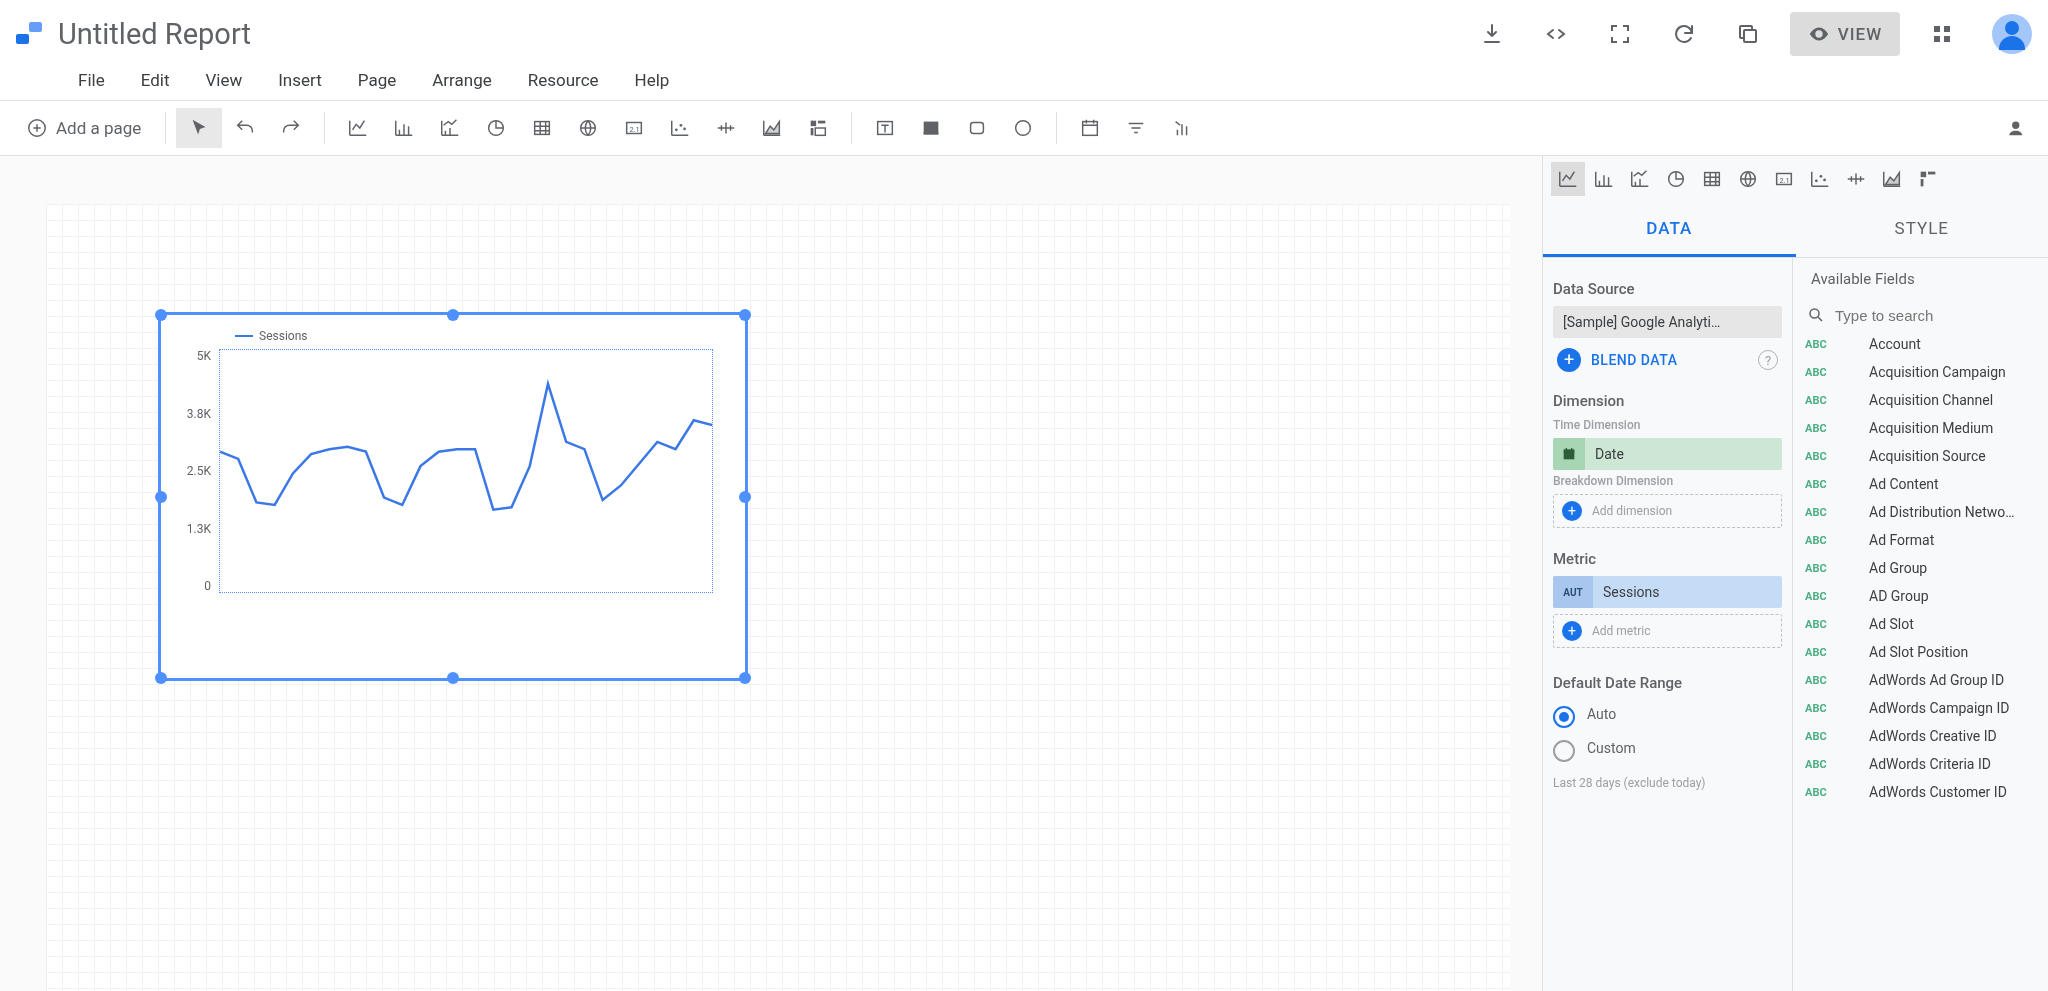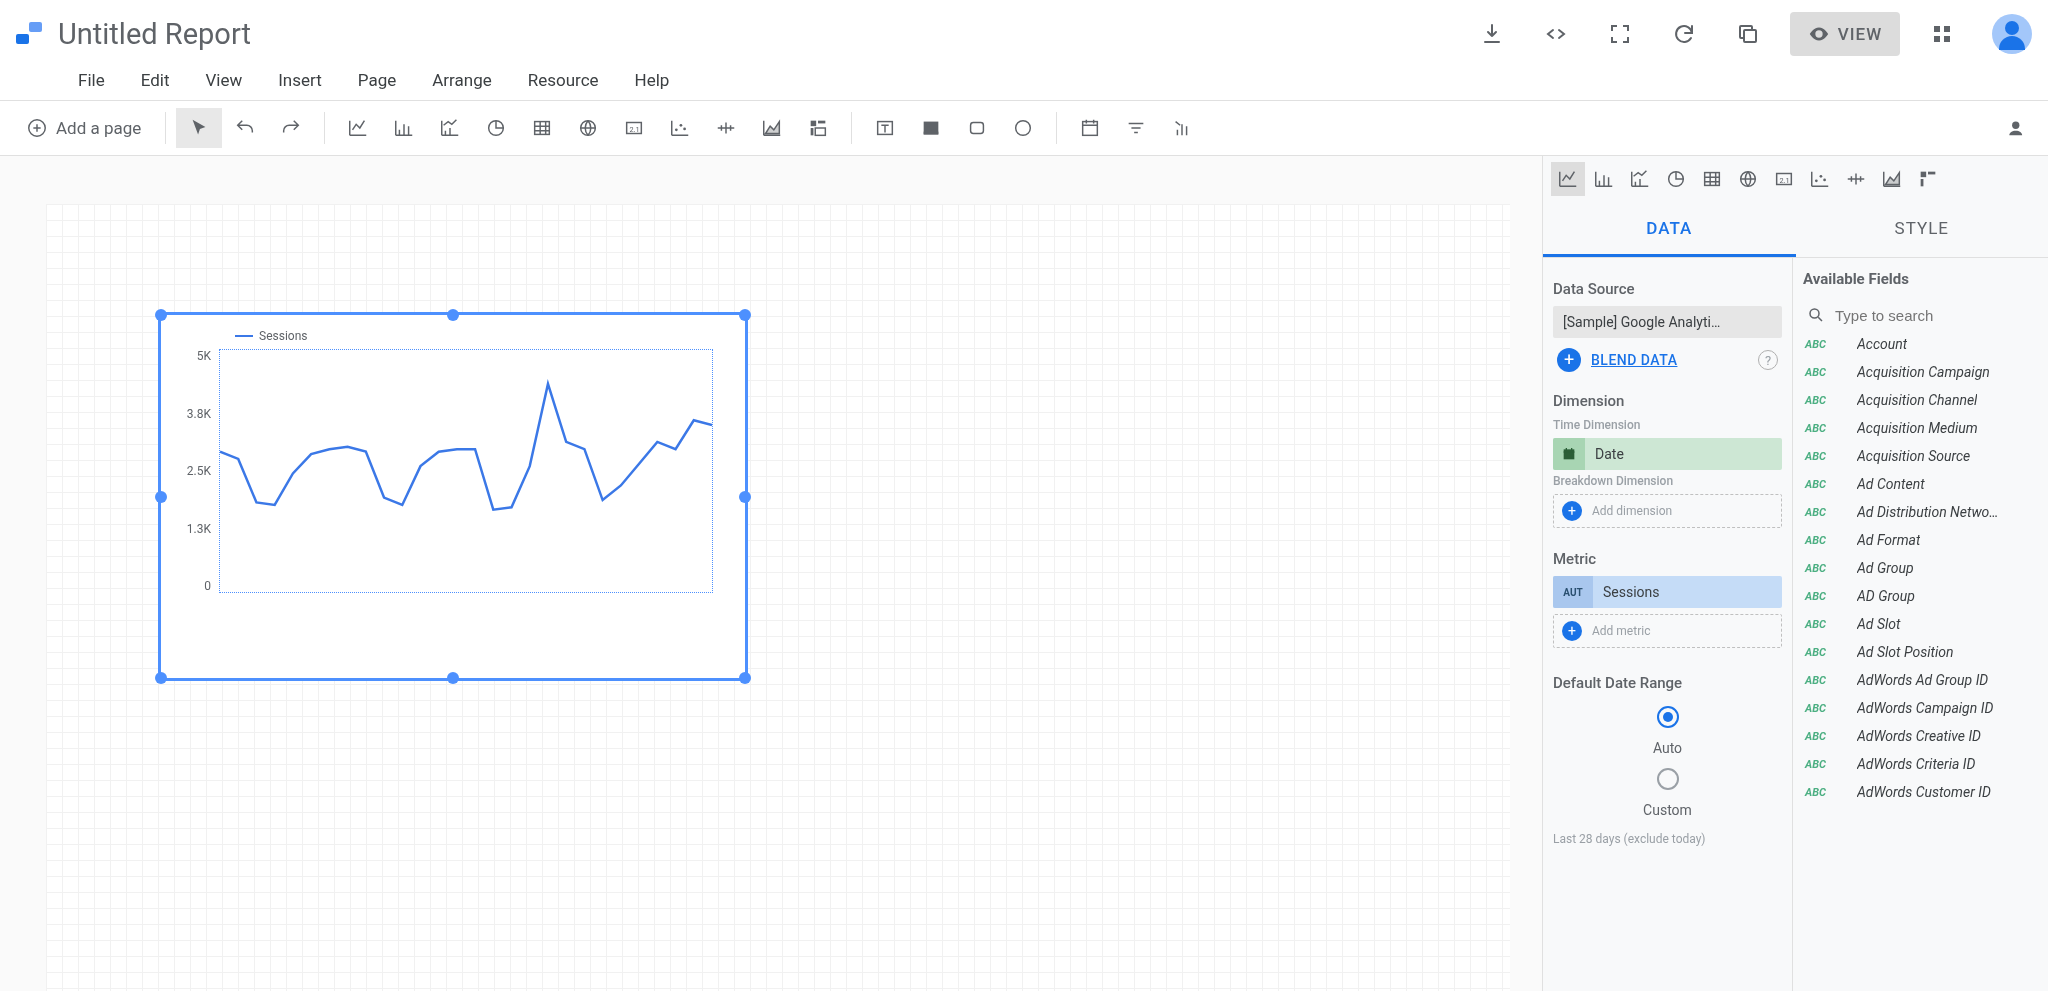--- a/index.html
+++ b/index.html
@@ -52,43 +52,43 @@
 .tabs { display:flex; border-bottom:1px solid #e0e0e0; }
 .tab { flex:1; text-align:center; padding:16px 0; font-size:17px; letter-spacing:1px; color:#5f6368; cursor:pointer; }
 .tab.active { color:#1a73e8; border-bottom:3px solid #1a73e8; font-weight:500; }
 .panel-body { flex:1; display:flex; overflow:hidden; }
 .config-col { width:250px; border-right:1px solid #e0e0e0; padding:12px 10px; font-size:14px; color:#5f6368; overflow-y:auto; position:relative; }
 .fields-col { flex:1; padding:12px 10px; font-size:14px; overflow-y:auto; }
 .sec-label { font-weight:500; font-size:15px; color:#5f6368; margin:10px 0 8px; }
 .sub-label { font-size:12px; color:#9aa0a6; margin:4px 0 6px; font-weight:500; }
 .chip { background:#e6e6e6; padding:8px 10px; border-radius:2px; font-size:14px; color:#3c4043; white-space:nowrap; overflow:hidden; text-overflow:ellipsis; cursor:pointer; }
 .blend { display:flex; align-items:center; gap:10px; padding:10px 4px; }
-.blend-btn { color:#1a73e8; font-weight:500; font-size:14px; letter-spacing:0.5px; cursor:pointer;text-decoration:underline; }
+.blend-btn { color:#1a73e8; font-weight:500; font-size:14px; letter-spacing:0.5px; cursor:pointer; }
 .plus-circle { width:24px; height:24px; border-radius:50%; background:#1a73e8; color:#fff; display:flex; align-items:center; justify-content:center; font-size:18px; line-height:1; }
 .help-circle { margin-left:auto; width:20px; height:20px; border:1.5px solid #b0b0b0; border-radius:50%; color:#9aa0a6; display:flex; align-items:center; justify-content:center; font-size:13px; }
 .dim-chip { display:flex; align-items:center; background:#cde7d4; border-radius:2px; overflow:hidden; height:32px; cursor:pointer; }
 .dim-chip .ibox { width:32px; height:32px; background:#a8d5b3; display:flex; align-items:center; justify-content:center; }
 .dim-chip .ibox svg { width:16px; height:16px; fill:#2b5e36; }
 .dim-chip span { padding:0 10px; font-size:14px; color:#3c4043; }
 .met-chip { display:flex; align-items:center; background:#c5dcf7; border-radius:2px; overflow:hidden; height:32px; cursor:pointer; }
 .met-chip .ibox { width:40px; height:32px; background:#a9c7ee; display:flex; align-items:center; justify-content:center; font-size:10px; font-weight:700; color:#2b5171; }
 .met-chip span { padding:0 10px; font-size:14px; color:#3c4043; }
 .adder { display:flex; align-items:center; gap:10px; border:1.5px dashed #c0c0c0; padding:6px 8px; border-radius:2px; margin-top:6px; cursor:pointer; }
 .adder .mini-plus { width:20px; height:20px; border-radius:50%; background:#1a73e8; color:#fff; display:flex; align-items:center; justify-content:center; font-size:14px; }
 .adder span { color:#9aa0a6; font-size:12px; }
-.radio-row { display:flex; align-items:center; gap:12px; padding:6px 0; cursor:pointer;flex-direction:column; }
+.radio-row { display:flex; align-items:flex-start; gap:12px; padding:6px 0; cursor:pointer; }
 .radio { width:22px; height:22px; border:2.5px solid #9aa0a6; border-radius:50%; display:flex; align-items:center; justify-content:center; }
 .radio.on { border-color:#1a73e8; }
 .radio.on::after { content:""; width:10px; height:10px; border-radius:50%; background:#1a73e8; }
 .tiny-note { font-size:12px; color:#9aa0a6; margin-top:8px; }
-.fields-header { font-weight:700; font-size:15px; color:#5f6368; margin-bottom:12px; }
+.fields-header { font-weight:400; font-size:15px; color:#5f6368; margin-bottom:12px;margin-left:8px; }
 .search-row { display:flex; align-items:center; gap:10px; padding:6px 4px; }
 .search-row svg { width:18px; height:18px; stroke:#5f6368; fill:none; stroke-width:2; }
 .search-row input { border:none; background:transparent; outline:none; font-size:15px; color:#701a75; flex:1; }
-.field-row { display:flex; align-items:center; gap:10px; padding:6px 2px; cursor:pointer;font-style:italic; }
+.field-row { display:flex; align-items:center; gap:22px; padding:6px 2px; cursor:pointer; }
 .abc { font-size:11px; font-weight:700; color:#4caf82; width:26px; }
 .field-row span.name { font-size:14px; color:#3c4043; white-space:nowrap; overflow:hidden; text-overflow:ellipsis;margin-left:16px; }
 </style>
 </head>
 <body>
 
 <div class="header">
   <div class="logo"></div>
   <div class="title">Untitled Report</div>
   <div class="header-actions">

